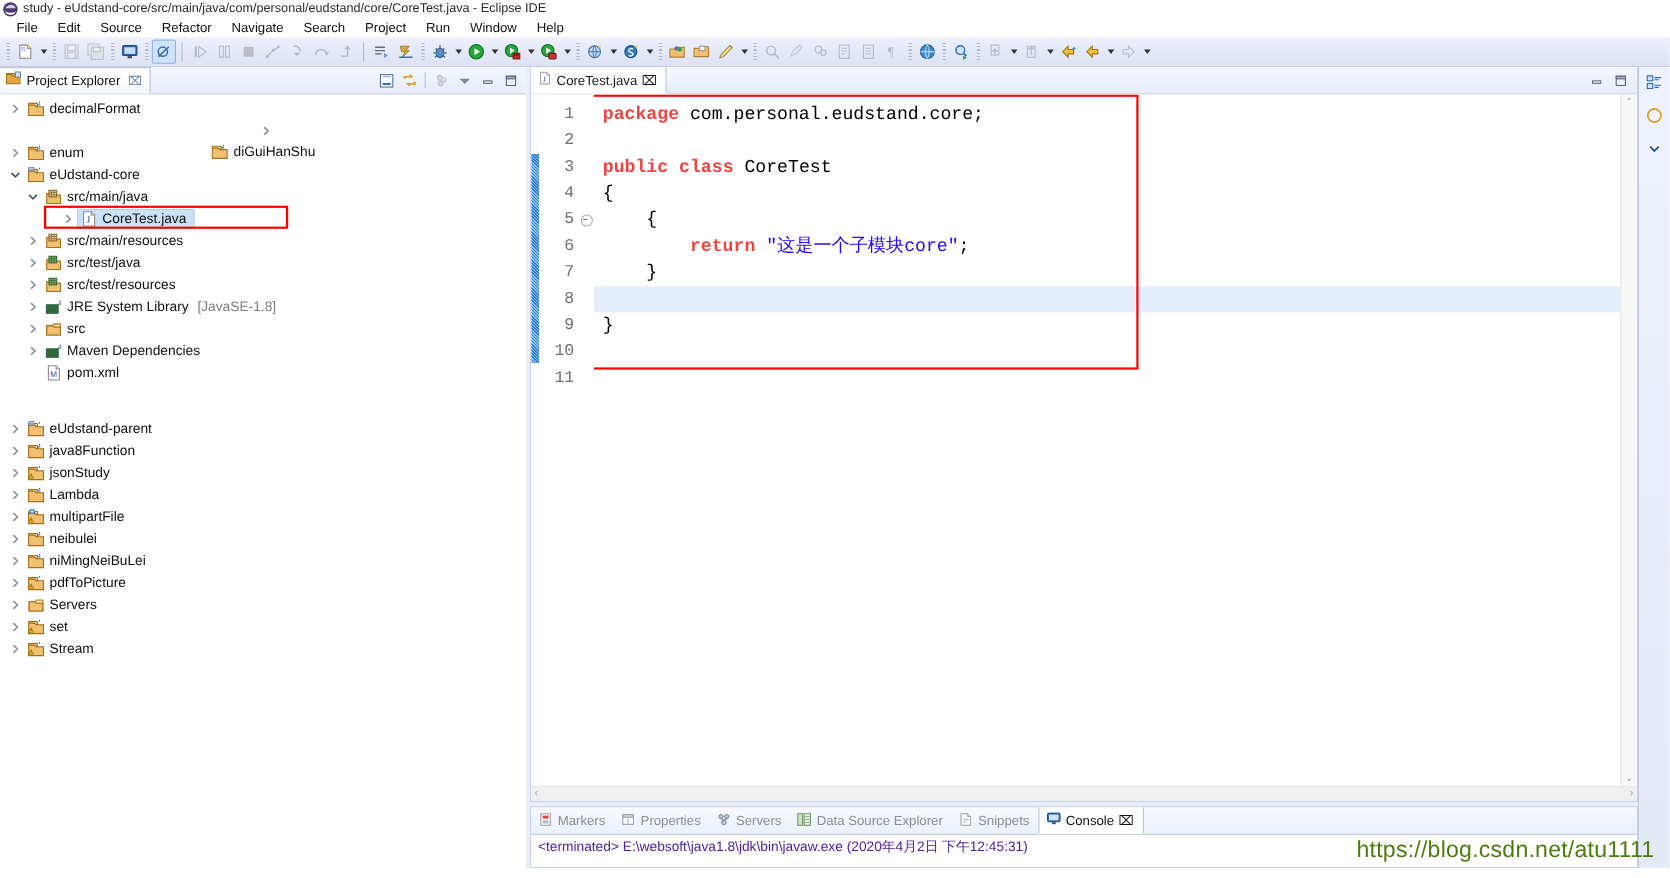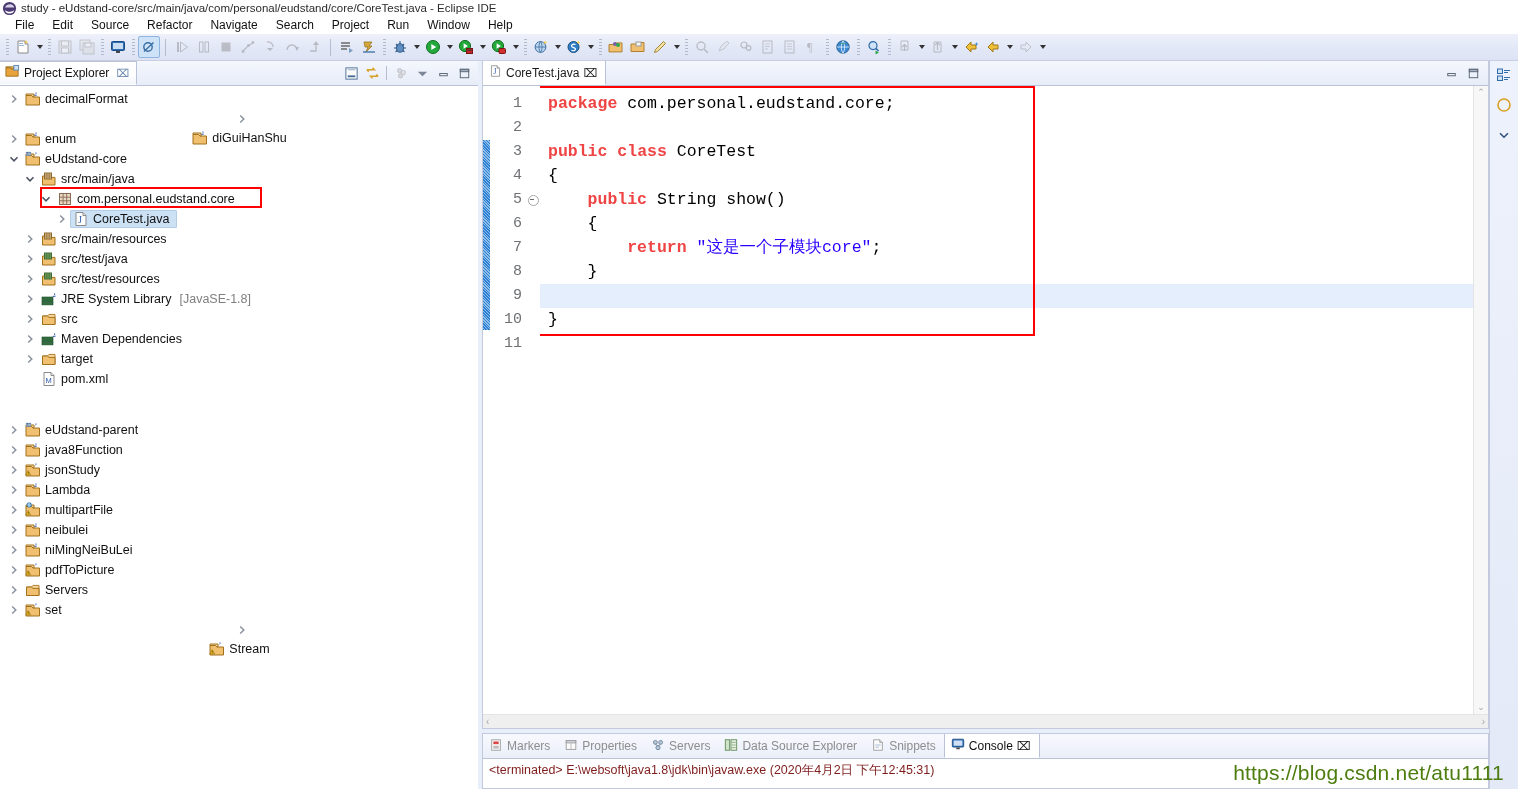--- a/index.html
+++ b/index.html
@@ -367,21 +367,21 @@
     background: #ffffff;
     border-left: 1px solid #b9c2d6;
     border-right: 1px solid #b9c2d6;
     border-bottom: 1px solid #ffffff;
     font-weight: normal;
   }
   .console-body {
     flex: 1 1 auto;
     padding: 3px 0 0 6px;
     font-size: 12.5px;
-    color: #7f1d1d;
+    color: #4c1d95;
     background: #ffffff;
     position: relative;
   }
 
   
   .far-right {
     width: 28px;
     flex: 0 0 28px;
     background: linear-gradient(to bottom, #eef2fc, #e3e9f7);
     border-left: 1px solid #c3cade;
@@ -844,36 +844,20 @@
             <span class="ticon">
               <svg width="16" height="16" viewBox="0 0 16 16">
         <path d="M1.5 5h5L8 6.4h6V14H1.5z" fill="#f0c070" stroke="#a2711c"></path>
         <rect x="3.5" y="2" width="7" height="6" fill="#e8c79a" stroke="#8a6a30"></rect>
         <path d="M3.5 4h7M3.5 6h7M5.8 2v6M8.2 2v6" stroke="#8a6a30" stroke-width=".7"></path>
               </svg>
             </span>
             <span class="tlabel">src/main/java</span>
           </span>
         </div>
-        <div class="tree-row" style="padding-left: 38px;">
-          <span class="twisty">
-            <svg width="10" height="10" viewBox="0 0 10 10">
-              <path d="M1.5 3.2L5 6.8l3.5-3.6" fill="none" stroke="#4a5260" stroke-width="1.5"></path>
-            </svg>
-          </span>
-          <span class="selwrap">
-            <span class="ticon">
-              <svg width="16" height="16" viewBox="0 0 16 16">
-        <rect x="2.5" y="2.5" width="11" height="11" fill="#e8d9c6" stroke="#8a6a50"></rect>
-        <path d="M2.5 6.2h11M2.5 9.8h11M6.1 2.5v11M9.7 2.5v11" stroke="#8a6a50" stroke-width=".9"></path>
-              </svg>
-            </span>
-            <span class="tlabel">com.personal.eudstand.core</span>
-          </span>
-        </div>
         <div class="tree-row selected" style="padding-left: 54px;">
           <span class="twisty">
             <svg width="10" height="10" viewBox="0 0 10 10">
               <path d="M3.2 1.5L6.8 5l-3.6 3.5" fill="none" stroke="#8a929e" stroke-width="1.5"></path>
             </svg>
           </span>
           <span class="selwrap">
             <span class="ticon">
               <svg width="16" height="16" viewBox="0 0 16 16">
         <path d="M3 1.5h7l3 3V14.5H3z" fill="#ffffff" stroke="#8a8a8a"></path>
@@ -981,36 +965,20 @@
             <span class="ticon">
               <svg width="16" height="16" viewBox="0 0 16 16">
         <rect x="1" y="6" width="11" height="2.3" fill="#2f6e3f" stroke="#1d4a28" stroke-width=".6"></rect>
         <rect x="1" y="8.8" width="11" height="2.3" fill="#2f6e3f" stroke="#1d4a28" stroke-width=".6"></rect>
         <rect x="1" y="11.6" width="11" height="2.3" fill="#2f6e3f" stroke="#1d4a28" stroke-width=".6"></rect>
         <path d="M12.8 2.4c1 .8.3 1.8-.1 2.3.9-.4 2.2-1.3 1.4-2.3z" fill="#2b55a8"></path>
         <path d="M11.9 5.4c1.1.2 2.1.1 2.6-.2" stroke="#2b55a8" fill="none"></path>
               </svg>
             </span>
             <span class="tlabel">Maven Dependencies</span>
-          </span>
-        </div>
-        <div class="tree-row" style="padding-left: 22px;">
-          <span class="twisty">
-            <svg width="10" height="10" viewBox="0 0 10 10">
-              <path d="M3.2 1.5L6.8 5l-3.6 3.5" fill="none" stroke="#8a929e" stroke-width="1.5"></path>
-            </svg>
-          </span>
-          <span class="selwrap">
-            <span class="ticon">
-              <svg width="16" height="16" viewBox="0 0 16 16">
-        <path d="M1.5 5h5L8 3.4h6V13.5H1.5z" fill="#f6d69c" stroke="#b08030"></path>
-        <path d="M1.5 5h5L8 6.4h6V13.5H1.5z" fill="#f0c070" stroke="#a2711c"></path>
-              </svg>
-            </span>
-            <span class="tlabel">target</span>
           </span>
         </div>
         <div class="tree-row" style="padding-left: 22px;">
           <span class="twisty"></span>
           <span class="selwrap">
             <span class="ticon">
               <svg width="16" height="16" viewBox="0 0 16 16">
         <path d="M3 1.5h7l3 3V14.5H3z" fill="#ffffff" stroke="#8a8a8a"></path>
         <path d="M10 1.5v3h3" fill="#e4e4e4" stroke="#8a8a8a"></path>
         <text x="4.6" y="12" font-size="7.5" fill="#2b55a8" font-family="sans-serif">M</text>
@@ -1196,21 +1164,21 @@
         <path d="M1 4.5h5.5L8 6h6.5V14H1z" fill="#f0c070" stroke="#a2711c"></path>
         <path d="M1 4.5h5.5L8 6H9V3H1z" fill="#f6d69c" stroke="#a2711c"></path>
         <path d="M10.2 1.6c.9.7.3 1.6-.1 2.1.8-.4 2-1.2 1.3-2.1z" fill="#2b55a8"></path>
         <path d="M3.2 8.6l2.4 4.2H.8z" fill="#f3c218" stroke="#8a6a10" stroke-width=".6"></path>
         <rect x="2.9" y="10" width=".7" height="1.6" fill="#4a3a00"></rect>
               </svg>
             </span>
             <span class="tlabel">set</span>
           </span>
         </div>
-        <div class="tree-row" style="padding-left: 6px; flex-direction: column;">
+        <div class="tree-row" style="padding-left: 6px;">
           <span class="twisty">
             <svg width="10" height="10" viewBox="0 0 10 10">
               <path d="M3.2 1.5L6.8 5l-3.6 3.5" fill="none" stroke="#8a929e" stroke-width="1.5"></path>
             </svg>
           </span>
           <span class="selwrap">
             <span class="ticon">
               <svg width="16" height="16" viewBox="0 0 16 16">
         <path d="M1 4.5h5.5L8 6h6.5V14H1z" fill="#f0c070" stroke="#a2711c"></path>
         <path d="M1 4.5h5.5L8 6H9V3H1z" fill="#f6d69c" stroke="#a2711c"></path>
@@ -1285,21 +1253,20 @@
             <div></div>
             <div></div>
             <div></div>
           </div>
         <div class="code-area" id="code-area">
           <div class="redbox-outline" id="code-redbox" style="left: -44px; top: 0px; width: 539px; height: 250px; z-index: 5;"></div>
         <div class="code-line"><span class="k">package</span><span class="p"> com.personal.eudstand.core;</span></div>
             <div class="code-line">&nbsp;</div>
             <div class="code-line"><span class="k">public</span><span class="p"> </span><span class="k">class</span><span class="p"> CoreTest</span></div>
             <div class="code-line"><span class="p">{</span></div>
-            <div class="code-line"><span class="p">    </span><span class="k">public</span><span class="p"> String show()</span></div>
             <div class="code-line"><span class="p">    {</span></div>
             <div class="code-line"><span class="p">        </span><span class="k">return</span><span class="p"> </span><span class="s">"这是一个子模块core"</span><span class="p">;</span></div>
             <div class="code-line"><span class="p">    }</span></div>
             <div class="code-line cursorline">&nbsp;</div>
             <div class="code-line"><span class="p">}</span></div>
             <div class="code-line">&nbsp;</div>
           </div>
         <div class="editor-vscroll">
           <span class="sb-arrow">⌃</span>
           <span class="sb-arrow">⌄</span>

